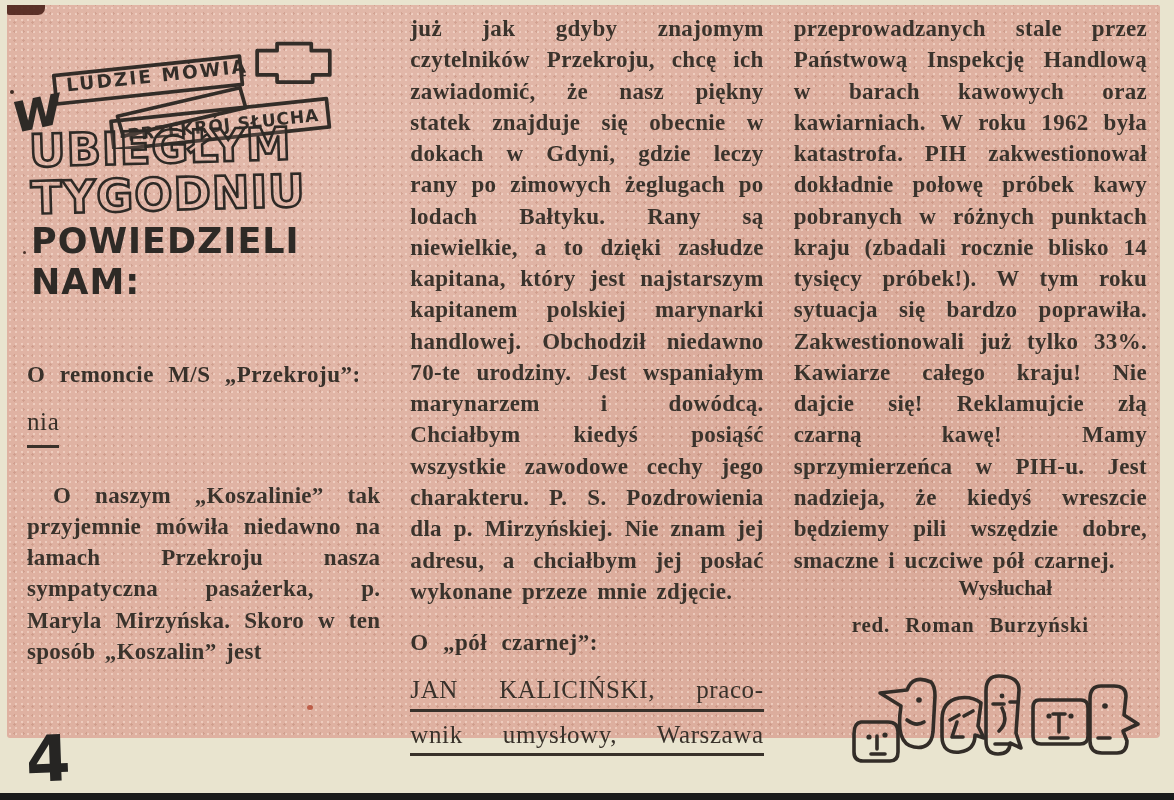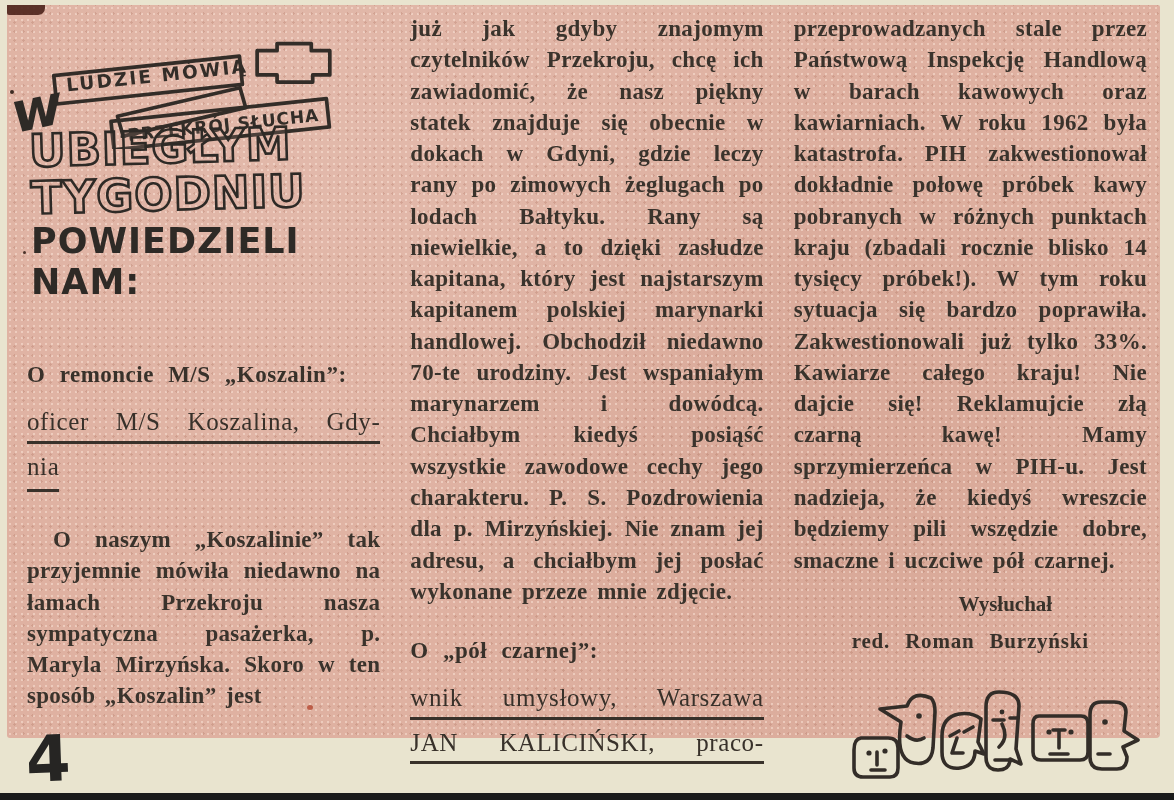--- a/index.html
+++ b/index.html
@@ -62,32 +62,32 @@
   }
   .ow1{left:2px;top:116px;}
   .ow2{left:4px;top:163px;}
   .solid-word{
     position:absolute;font-family:"DejaVu Sans",sans-serif;font-weight:bold;
     font-size:35px;line-height:1;color:#2e2a26;letter-spacing:1px;white-space:nowrap;
   }
   .sw1{left:4px;top:215px;}
   .sw2{left:4px;top:256px;}
 
-  .byline-label{font-size:21px;font-weight:700;color:#38312a;text-align:center;padding-left:70px;margin-top:16px;word-spacing:4px;}
+  .byline-label{font-size:21px;font-weight:700;color:#38312a;text-align:center;padding-left:70px;word-spacing:4px;}
   .byline-name{font-size:21px;font-weight:700;color:#38312a;text-align:center;margin-top:12px;letter-spacing:.8px;word-spacing:9px;}
   .doodle{display:block;margin:24px 0 0 auto;}
 
   .page-number{
     position:absolute;left:26px;bottom:9px;
     font-family:"DejaVu Sans",sans-serif;font-weight:bold;font-size:64px;line-height:1;
     color:#262523;transform:rotate(-2deg);
   }
   .bottom-bar{position:absolute;left:0;bottom:0;width:100%;height:7px;background:#1b1b1b;}
   .mid-col-pad{padding-top:4px;}
-  .gap-top{margin-top:28px;}
+  .gap-top{margin-top:20px;}
   .gap-small{margin-top:32px;}
 </style>
 </head>
 <body>
 
 <div class="page">
   <div class="paper">
 
     <div class="corner-mark"></div>
     <div class="speck s1"></div>
@@ -114,38 +114,37 @@
               <text x="53" y="68" font-size="12" letter-spacing="0.6" transform="rotate(-6 120 62)">-PRZEKRÓJ SŁUCHA</text>
             </g>
           </svg>
           <div class="hand-w">w</div>
           <div class="outline-word ow1">UBIEGŁYM</div>
           <div class="outline-word ow2">TYGODNIU</div>
           <div class="solid-word sw1">POWIEDZIELI</div>
           <div class="solid-word sw2">NAM:</div>
         </div>
 
-        <div class="section-heading">O remoncie M/S „Koszalin”:</div>
+        <div class="section-heading">O remoncie M/S „Przekroju”:</div>
 
         <div class="speaker">
-          <div class="speaker-line">oficer M/S Koszalina, Gdy-</div>
           <div class="speaker-line last">nia</div>
         </div>
 
         <div class="bodytext indent gap-small">O naszym „Koszalinie” tak przyjemnie mówiła niedawno na łamach Przekroju nasza sympatyczna pasażerka, p. Maryla Mirzyńska. Skoro w ten sposób „Koszalin” jest</div>
       </div>
 
       <div class="col mid-col-pad">
         <div class="bodytext">już jak gdyby znajomym czytelników Przekroju, chcę ich zawiadomić, że nasz piękny statek znajduje się obecnie w dokach w Gdyni, gdzie leczy rany po zimowych żeglugach po lodach Bałtyku. Rany są niewielkie, a to dzięki zasłudze kapitana, który jest najstarszym kapitanem polskiej marynarki handlowej. Obchodził niedawno 70-te urodziny. Jest wspaniałym marynarzem i dowódcą. Chciałbym kiedyś posiąść wszystkie zawodowe cechy jego charakteru. P. S. Pozdrowienia dla p. Mirzyńskiej. Nie znam jej adresu, a chciałbym jej posłać wykonane przeze mnie zdjęcie.</div>
 
         <div class="section-heading gap-top">O „pół czarnej”:</div>
 
         <div class="speaker">
+          <div class="speaker-line">JAN KALICIŃSKI, praco-</div>
           <div class="speaker-line">wnik umysłowy, Warszawa</div>
-          <div class="speaker-line">JAN KALICIŃSKI, praco-</div>
         </div>
 
         <div class="bodytext indent gap-small">Znane mi są wyniki czarną,</div>
       </div>
 
       <div class="col mid-col-pad">
         <div class="bodytext">przeprowadzanych stale przez Państwową Inspekcję Handlową w barach kawowych oraz kawiarniach. W roku 1962 była katastrofa. PIH zakwestionował dokładnie połowę próbek kawy pobranych w różnych punktach kraju (zbadali rocznie blisko 14 tysięcy próbek!). W tym roku sytuacja się bardzo poprawiła. Zakwestionowali już tylko 33%. Kawiarze całego kraju! Nie dajcie się! Reklamujcie złą czarną kawę! Mamy sprzymierzeńca w PIH-u. Jest nadzieja, że kiedyś wreszcie będziemy pili wszędzie dobre, smaczne i uczciwe pół czarnej.</div>
 
         <div class="byline-label">Wysłuchał</div>
         <div class="byline-name">red. Roman Burzyński</div>

